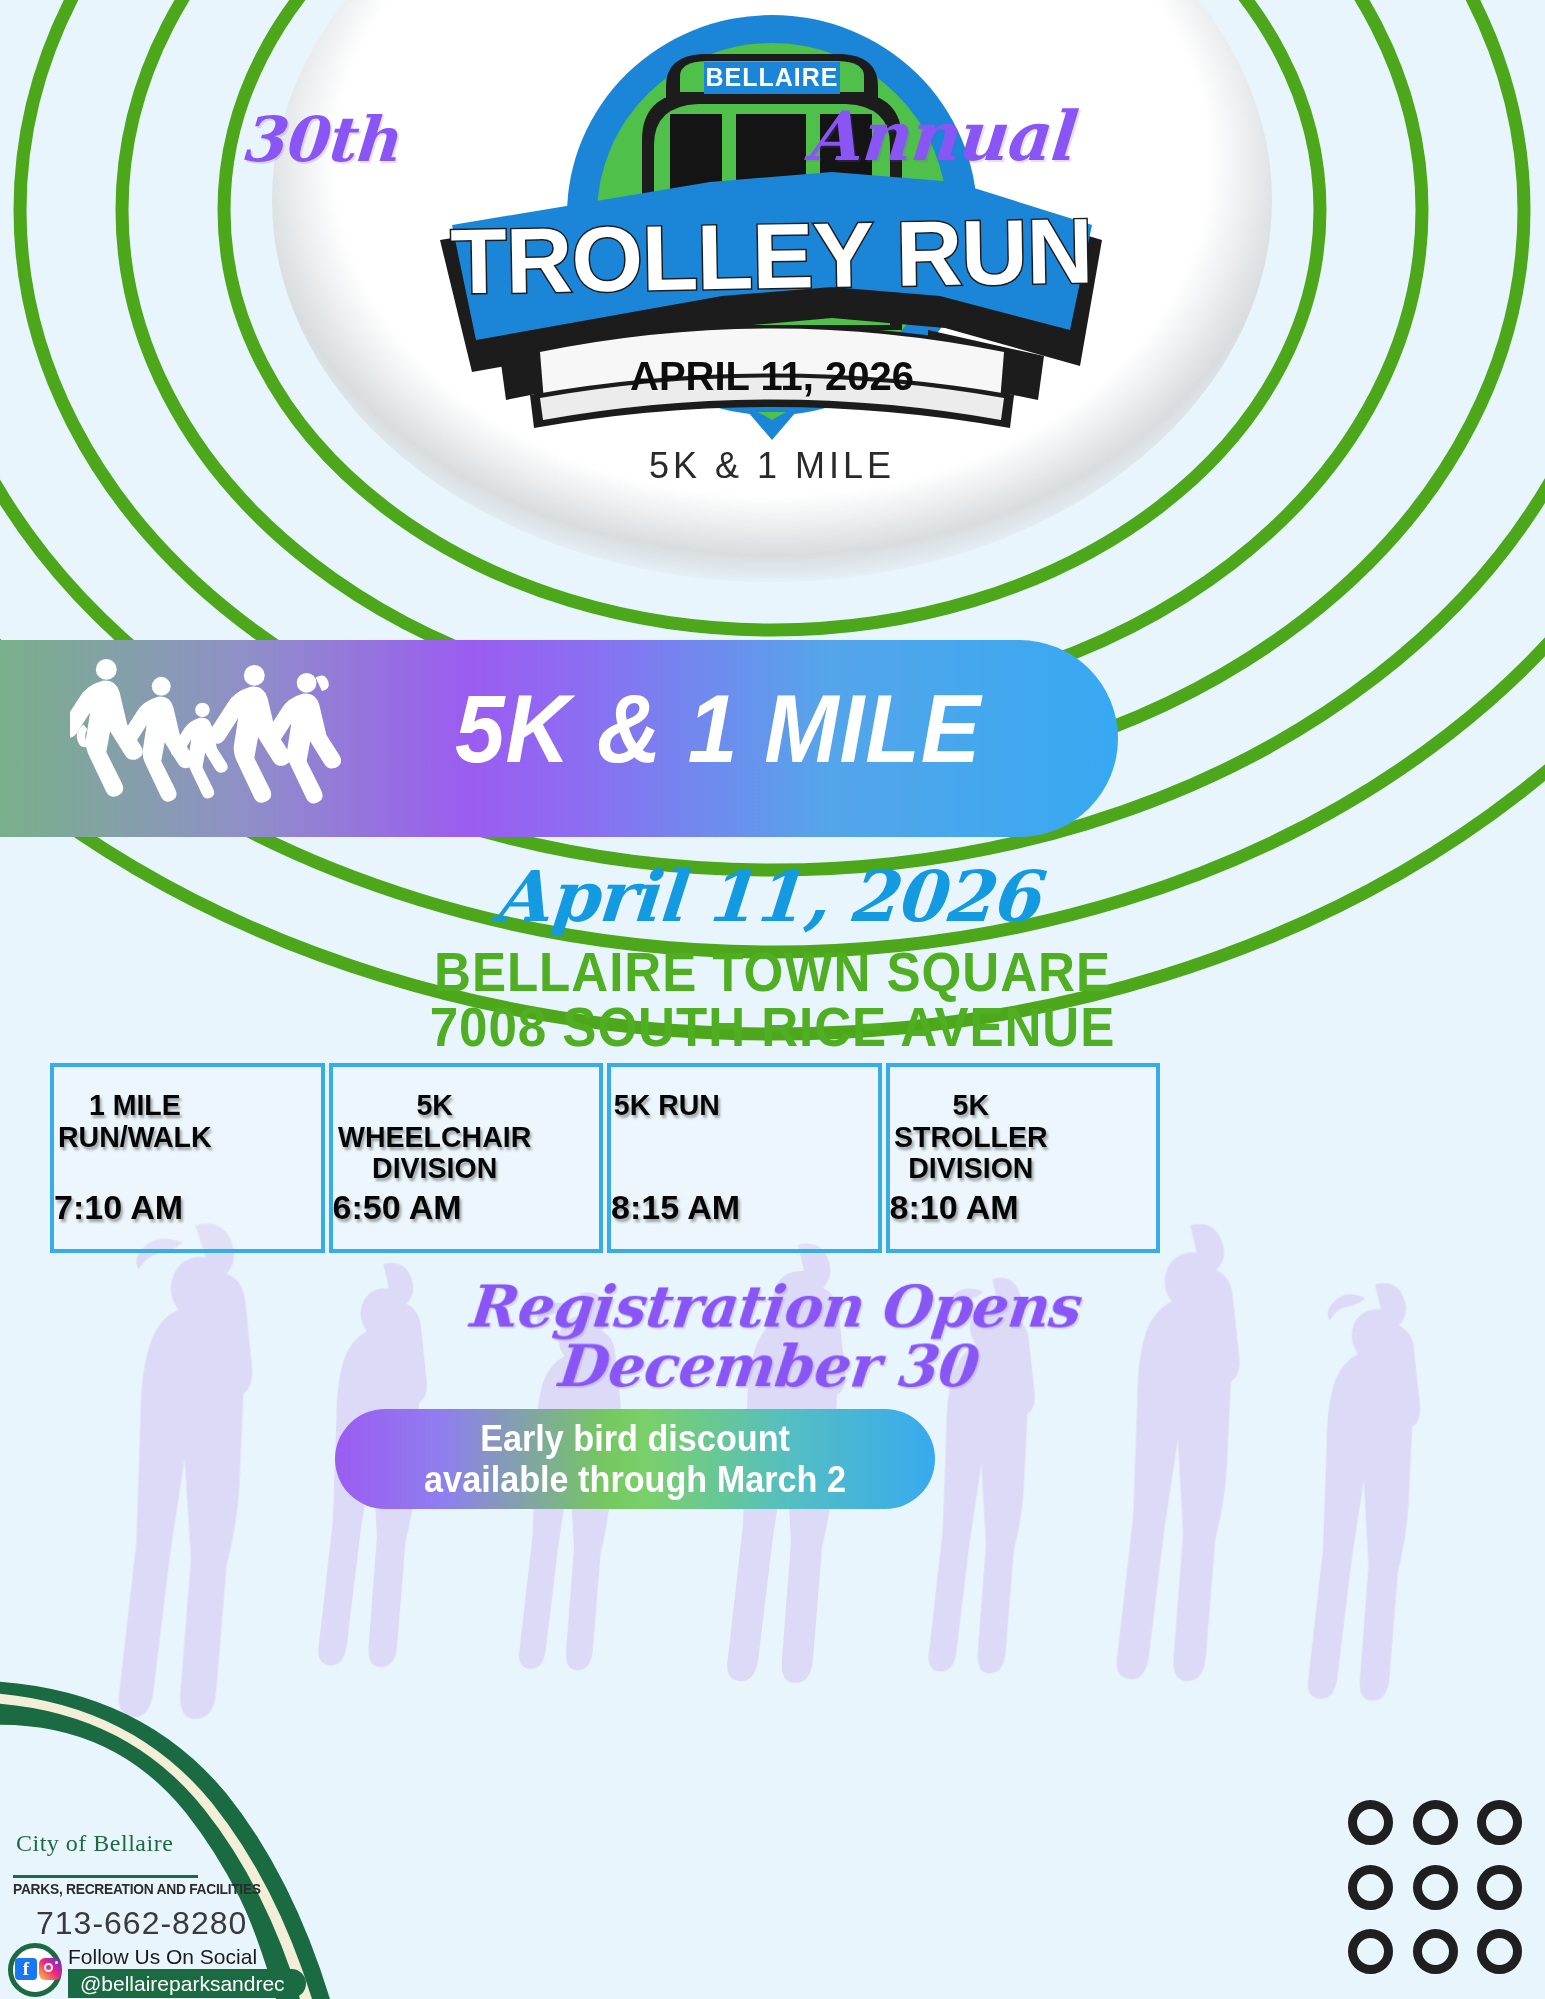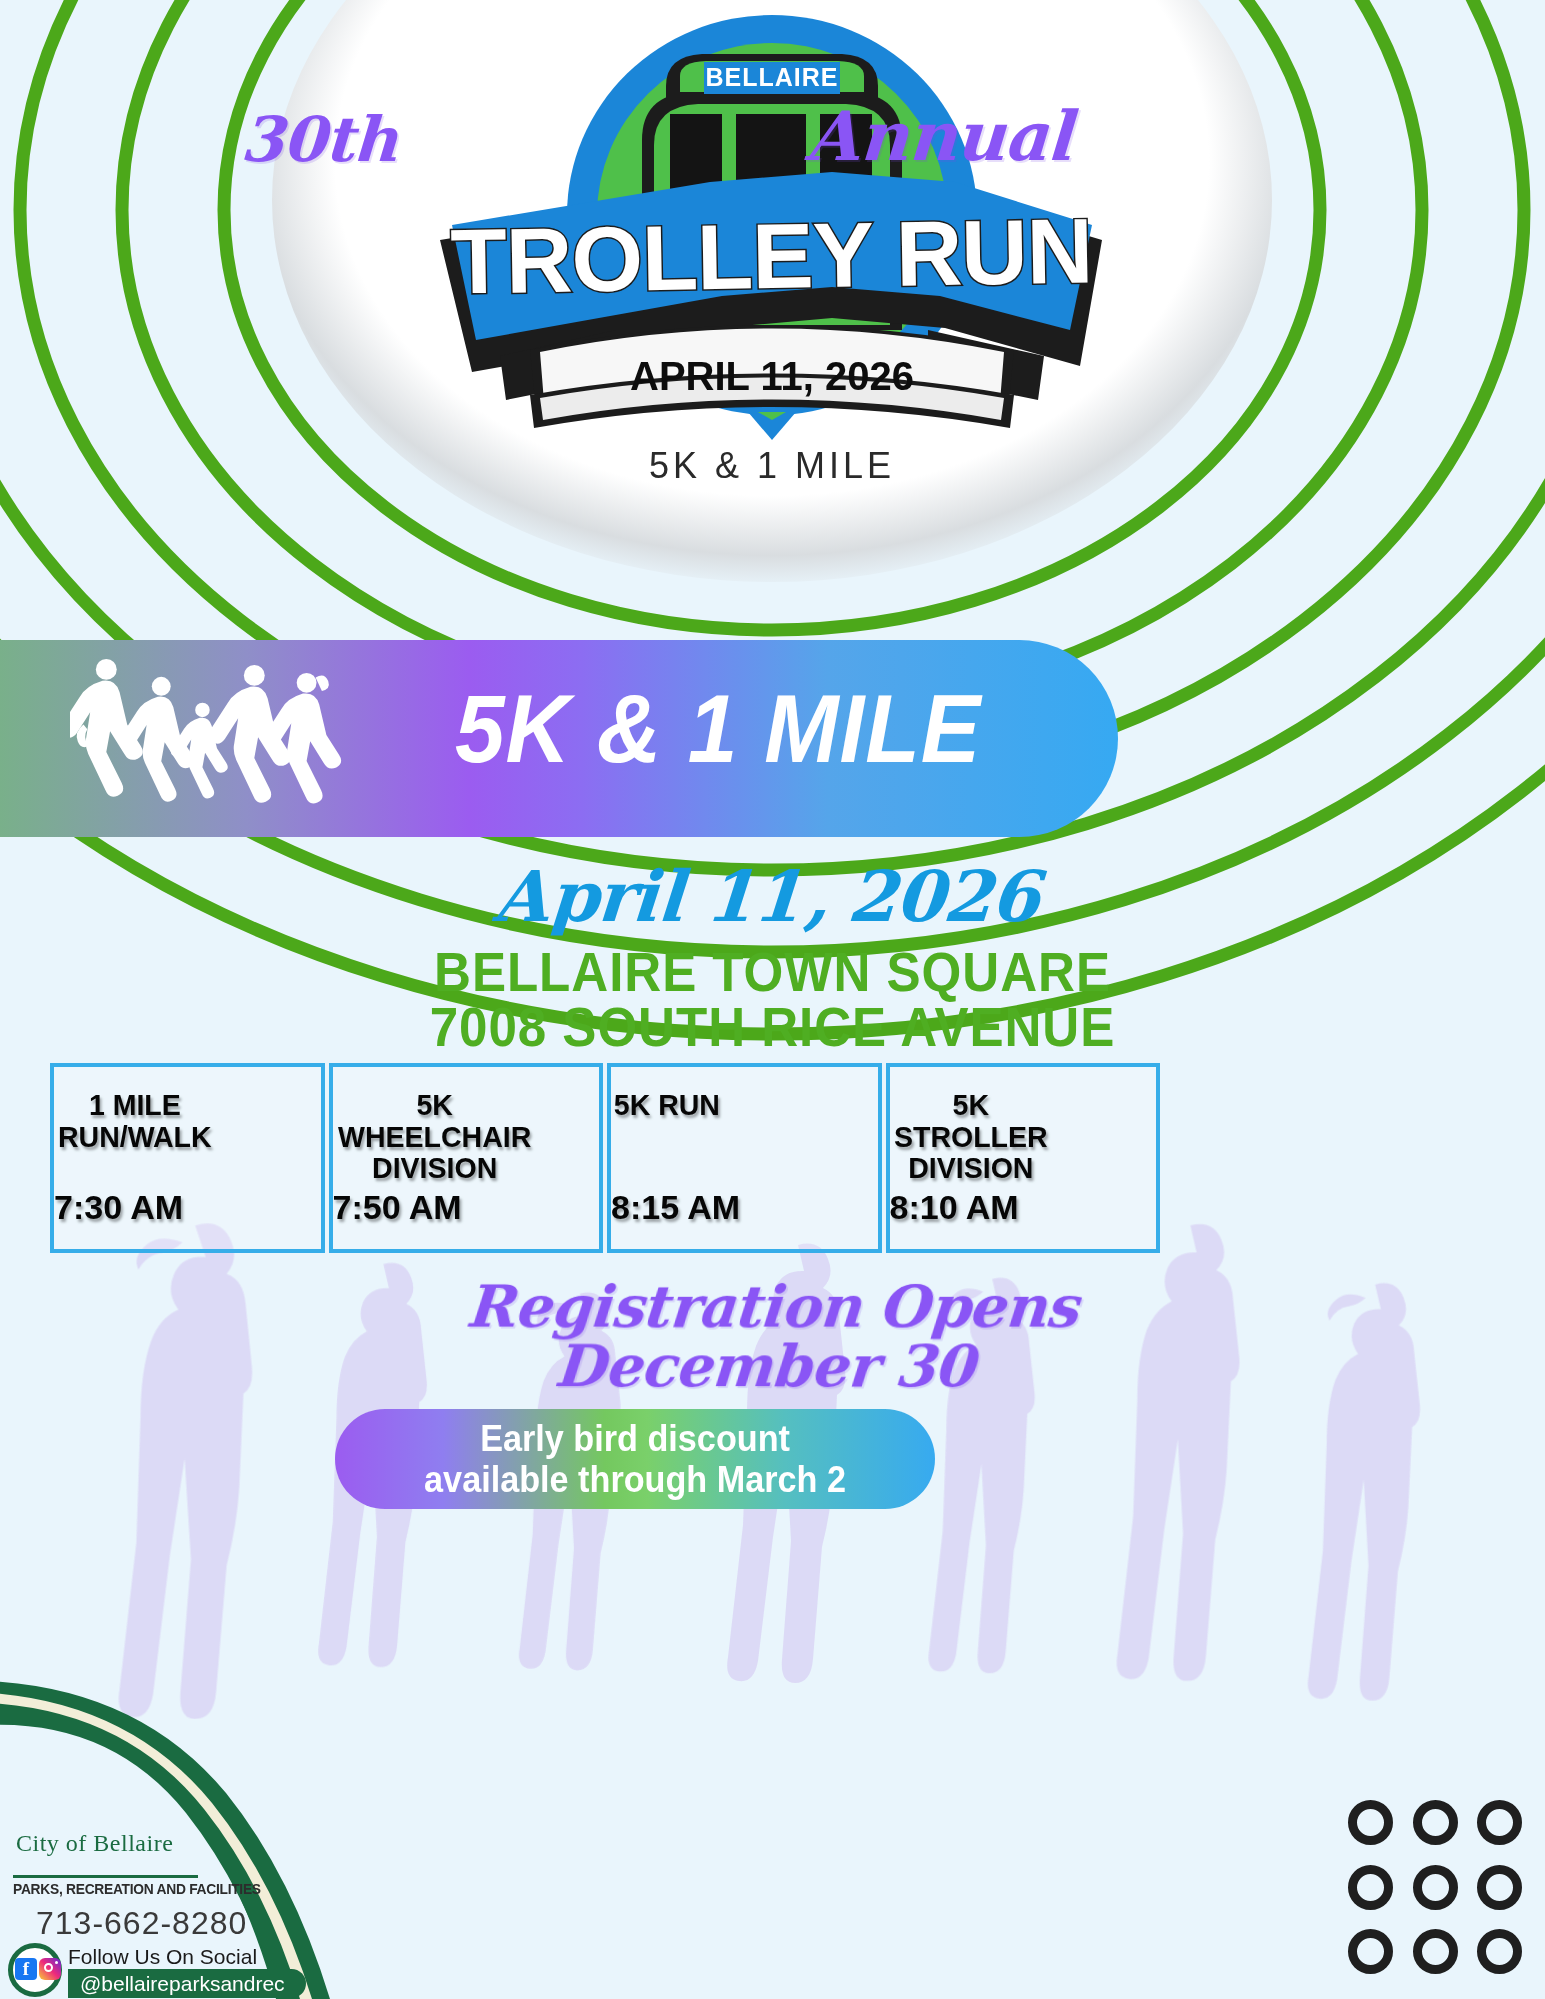--- a/index.html
+++ b/index.html
@@ -322,27 +322,27 @@
 
   <div class="event-date">April 11, 2026</div>
 
   <div class="venue" id="venue-line1">BELLAIRE TOWN SQUARE</div>
   <div class="venue" id="venue-line2">7008 SOUTH RICE AVENUE</div>
 
   <div class="race-row">
     <div class="race-box">
       <div class="race-name">1 MILE
 RUN/WALK</div>
-      <div class="race-time">7:30 AM</div>
+      <div class="race-time">7:10 AM</div>
     </div>
     <div class="race-box">
       <div class="race-name">5K
 WHEELCHAIR
 DIVISION</div>
-      <div class="race-time">7:50 AM</div>
+      <div class="race-time">6:50 AM</div>
     </div>
     <div class="race-box">
       <div class="race-name">5K RUN</div>
       <div class="race-time">8:15 AM</div>
     </div>
     <div class="race-box">
       <div class="race-name">5K
 STROLLER
 DIVISION</div>
       <div class="race-time">8:10 AM</div>

